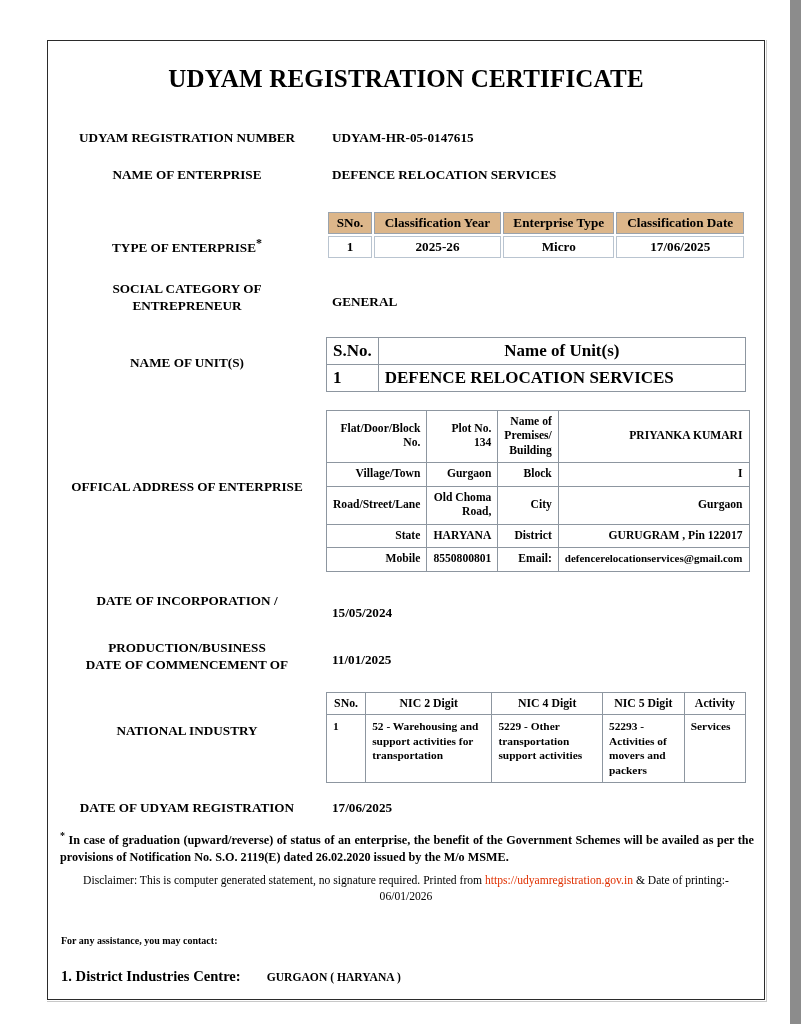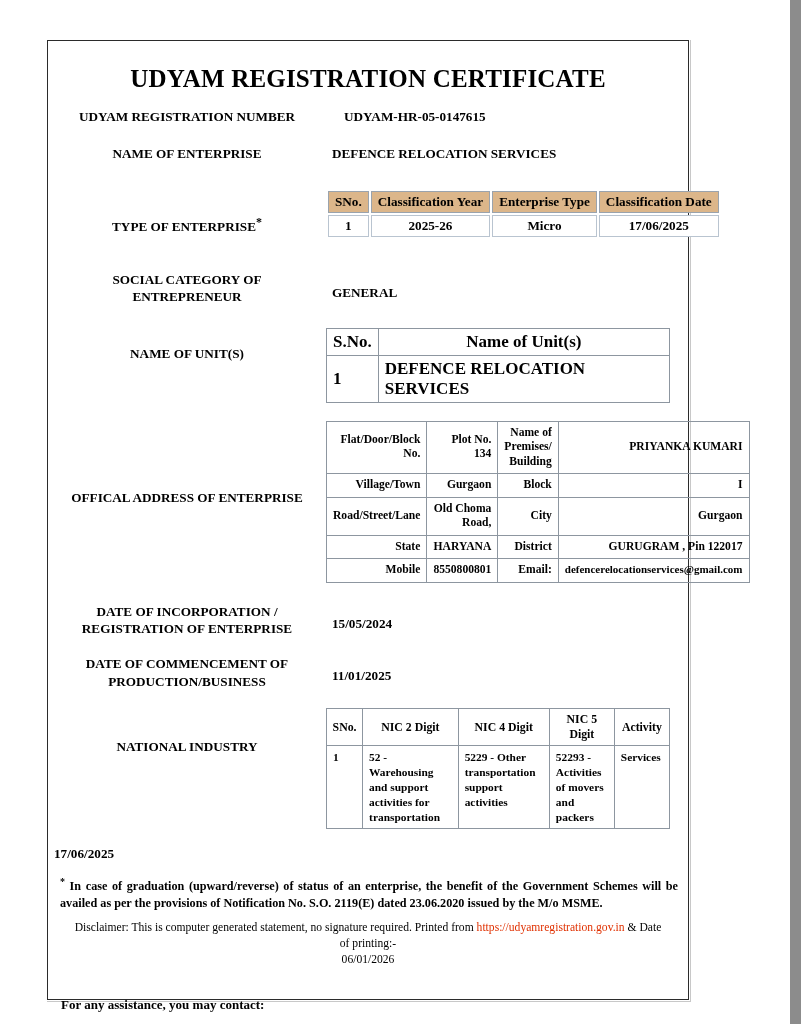--- a/index.html
+++ b/index.html
@@ -41,21 +41,21 @@
     width: 790px;
     height: 1024px;
     background: #ffffff;
   }
 
   
   .cert-frame {
     position: absolute;
     left: 47px;
     top: 40px;
-    width: 642px;
+    width: 718px;
     height: 960px;
     border: 1px solid #2b2b2b;
     box-sizing: border-box;
     box-shadow: 0 0 0 1px #ffffff, 1px 1px 0 1px #c8c8c8;
     background: #ffffff;
   }
 
   .cert-inner {
     position: relative;
     width: 100%;
@@ -230,21 +230,21 @@
     line-height: 1.38;
     padding: 7px 24px 0 24px;
     box-sizing: border-box;
   }
   .disclaimer .lnk {
     color: #e03000;
   }
 
   .contact-head {
     font-weight: bold;
-    font-size: 13px;
+    font-size: 10px;
     padding-left: 13px;
     margin-top: 30px;
   }
   .contact-row {
     display: flex;
     align-items: baseline;
     padding-left: 13px;
     margin-top: 22px;
   }
   .contact-row .c-lbl {
@@ -262,21 +262,21 @@
 
 <div class="viewer-right-strip"></div>
 <div class="viewer-right-strip-inner"></div>
 
 <div class="page-sheet">
   <div class="cert-frame">
     <div class="cert-inner">
 
       <div class="cert-title">UDYAM REGISTRATION CERTIFICATE</div>
 
-      <div class="row" style="margin-top:15px;gap:12px;">
+      <div class="row" style="margin-top:36px;">
         <div class="lbl">UDYAM REGISTRATION NUMBER</div>
         <div class="val">UDYAM-HR-05-0147615</div>
       </div>
 
       <div class="row" style="margin-top:20px;">
         <div class="lbl">NAME OF ENTERPRISE</div>
         <div class="val">DEFENCE RELOCATION SERVICES</div>
       </div>
 
       <div class="row" style="margin-top:26px;">
@@ -299,21 +299,21 @@
                 <td>2025-26</td>
                 <td>Micro</td>
                 <td>17/06/2025</td>
               </tr>
             </tbody>
           </table>
         </div>
       </div>
 
 
-      <div class="row" style="margin-top:32px;">
+      <div class="row" style="margin-top:20px;">
         <div class="lbl">
           <div>SOCIAL CATEGORY OF</div>
           <div>ENTREPRENEUR</div>
         </div>
         <div class="val" style="padding-top:13px;">GENERAL</div>
       </div>
 
       <div class="row" style="margin-top:22px;">
         <div class="lbl" style="padding-top:17px;">NAME OF UNIT(S)</div>
         <div class="val-left">
@@ -368,29 +368,28 @@
                 <td style="font-size:11px;">defencerelocationservices@gmail.com</td>
               </tr>
             </tbody>
           </table>
         </div>
       </div>
 
       <div class="row" style="margin-top:20px;">
         <div class="lbl">
           <div>DATE OF INCORPORATION /</div>
-          <div>REGISTRATION OF ENTERPRISE</div>
         </div>
         <div class="val" style="padding-top:12px;">15/05/2024</div>
       </div>
 
       <div class="row" style="margin-top:18px;">
         <div class="lbl">
+          <div>PRODUCTION/BUSINESS</div>
           <div>DATE OF COMMENCEMENT OF</div>
-          <div>PRODUCTION/BUSINESS</div>
         </div>
         <div class="val" style="padding-top:12px;">11/01/2025</div>
       </div>
 
       <div class="row" style="margin-top:18px;">
         <div class="lbl" style="padding-top:30px;">
           <div>NATIONAL INDUSTRY</div>
         </div>
         <div class="val-left">
           <table class="nic-tbl">
@@ -410,26 +409,27 @@
                 <td class="n-4d">5229 - Other transportation support activities</td>
                 <td class="n-5d">52293 - Activities of movers and packers</td>
                 <td class="n-act">Services</td>
               </tr>
             </tbody>
           </table>
         </div>
       </div>
 
       <div class="row" style="margin-top:16px;">
+        <div class="lbl">DATE OF UDYAM REGISTRATION</div>
         <div class="val">17/06/2025</div>
       </div>
 
       <div class="footnote" style="margin-top:12px;">
         <span class="fstar">*</span>
-        <span>In case of graduation (upward/reverse) of status of an enterprise, the benefit of the Government Schemes will be availed as per the provisions of Notification No. S.O. 2119(E) dated   23.06.2020 issued by the M/o MSME.</span>
+        <span>In case of graduation (upward/reverse) of status of an enterprise, the benefit of the Government Schemes will be availed as per the provisions of Notification No. S.O. 2119(E) dated   26.02.2020 issued by the M/o MSME.</span>
       </div>
 
       <div class="disclaimer">
         <span>Disclaimer: This is computer generated statement, no signature required. Printed from </span><span class="lnk">https://udyamregistration.gov.in</span><span> &amp; Date of printing:-</span>
         <div>06/01/2026</div>
       </div>
 
       <div class="contact-head">For any assistance, you may contact:</div>
       <div class="contact-row">
         <div class="c-lbl">1. District Industries Centre:</div>

